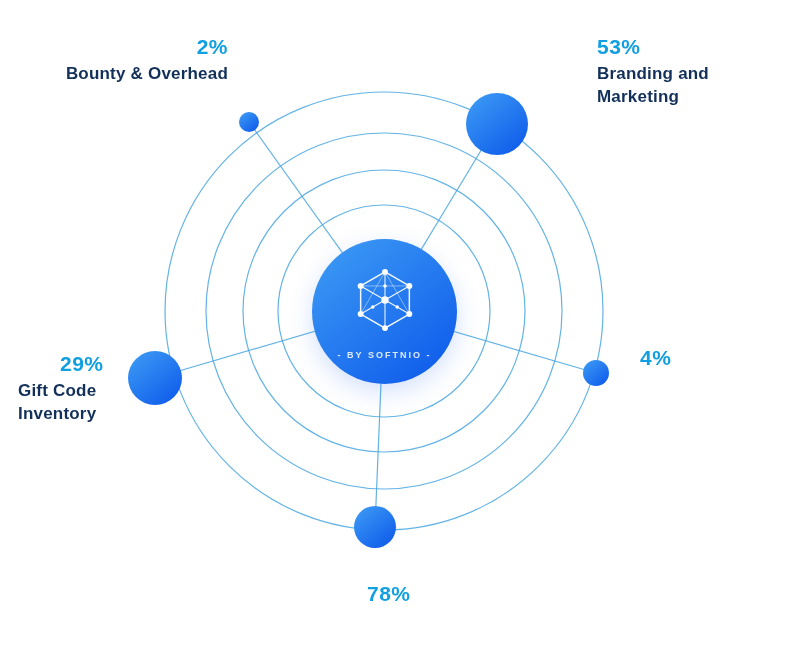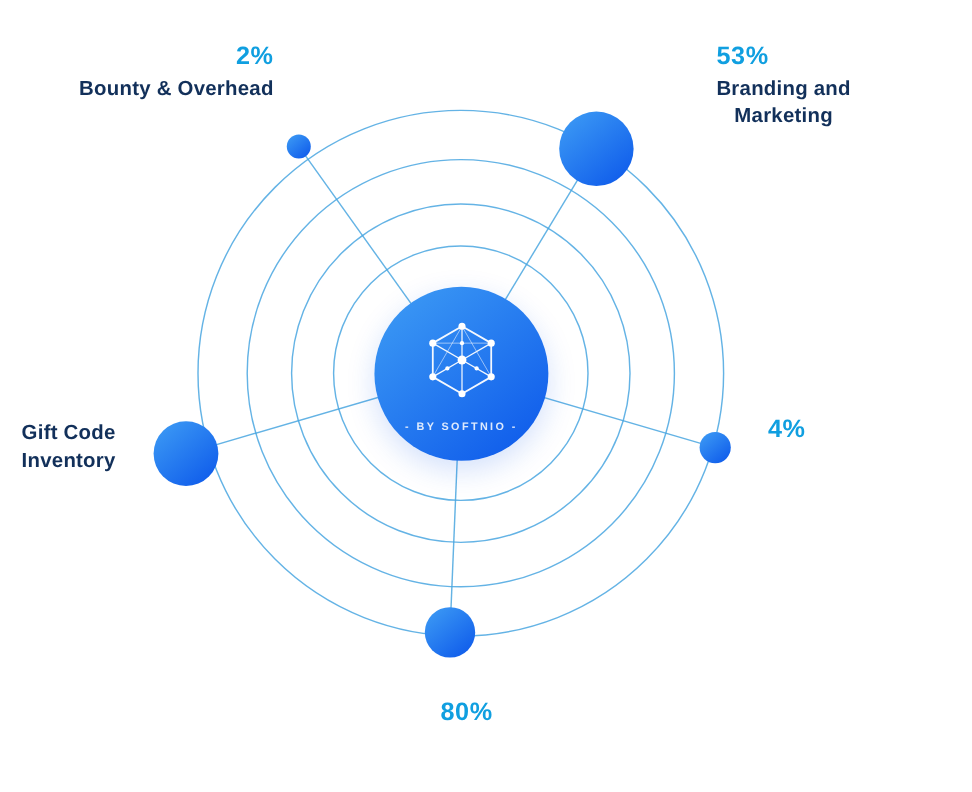--- a/index.html
+++ b/index.html
@@ -48,21 +48,21 @@
   .node-it      {left:354px;top:506px;width:42px;height:42px;}
   .node-gift    {left:128px;top:351px;width:54px;height:54px;}
 
   .lbl{position:absolute;line-height:1.35;}
   .lbl .pct{
     font-size:21px;font-weight:700;color:var(--accent);
     letter-spacing:.5px;margin-bottom:2px;
   }
   .lbl .txt{
     font-size:17px;font-weight:600;color:var(--text);
-    white-space:pre-line;letter-spacing:.2px;text-align:center;
+    white-space:pre-line;letter-spacing:.2px;
   }
   .lbl-bounty  {right:582px;top:33px;text-align:right;}
   .lbl-branding{left:597px;top:33px;text-align:left;}
   .lbl-legal   {left:640px;top:344px;text-align:left;}
   .lbl-it      {left:367px;top:580px;text-align:left;}
   .lbl-gift    {left:18px;top:350px;text-align:left;}
   .lbl-gift .pct{padding-left:42px;}
 </style>
 </head>
 <body>
@@ -127,21 +127,22 @@
     <div class="pct">53%</div>
     <div class="txt">Branding and
 Marketing</div>
   </div>
 
   <div class="lbl lbl-legal">
     <div class="pct">4%</div>
   </div>
 
   <div class="lbl lbl-it">
-    <div class="pct">80%</div>
+    <div class="pct">78%</div>
   </div>
 
   <div class="lbl lbl-gift">
+    <div class="pct">29%</div>
     <div class="txt">Gift Code
 Inventory</div>
   </div>
 
 </div>
 
 </body></html>

